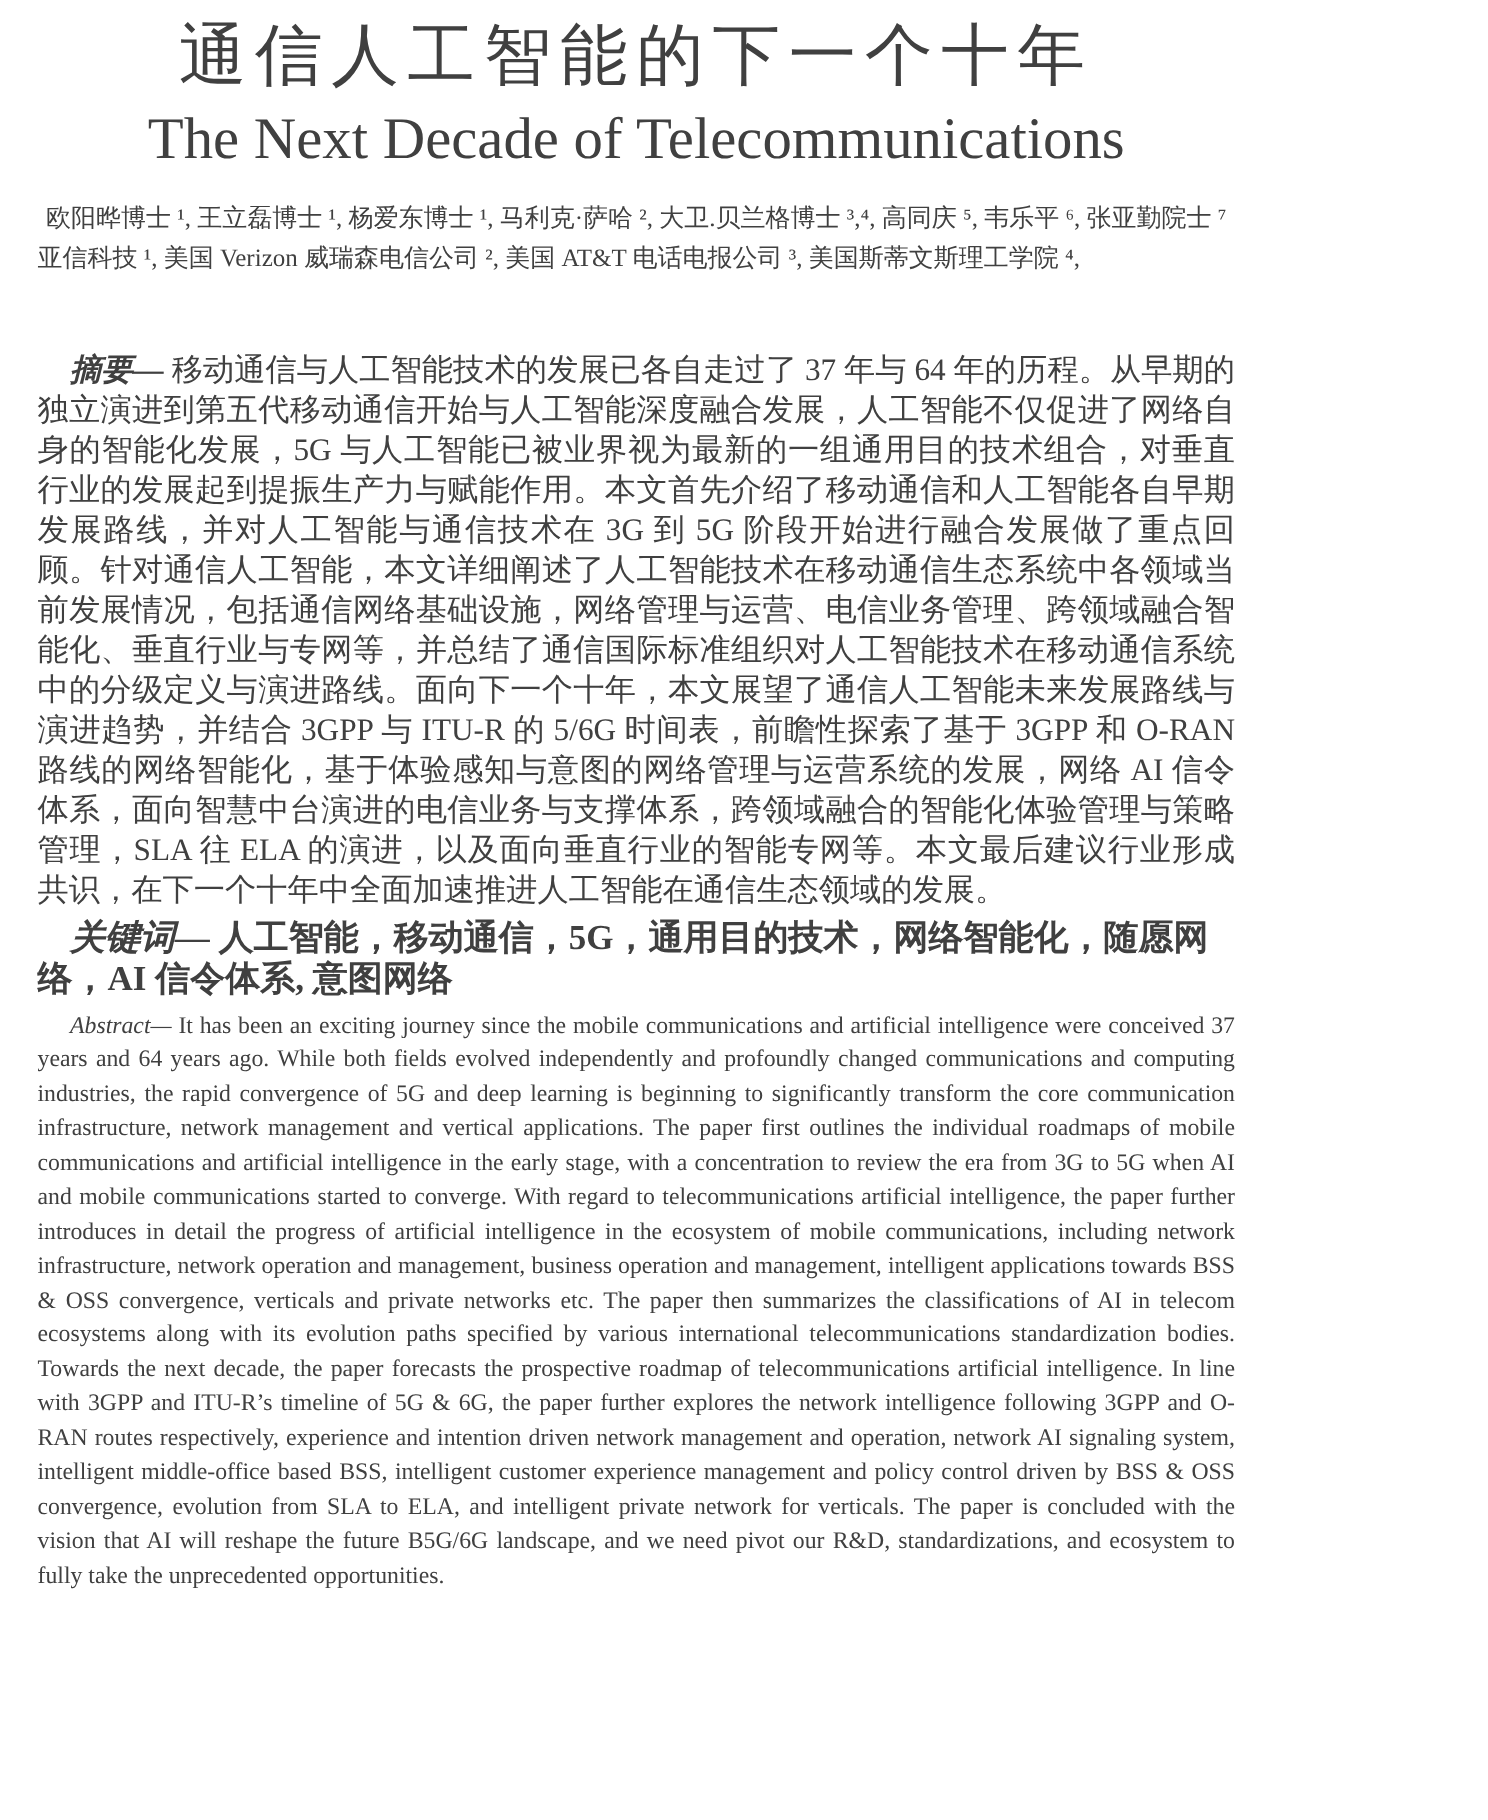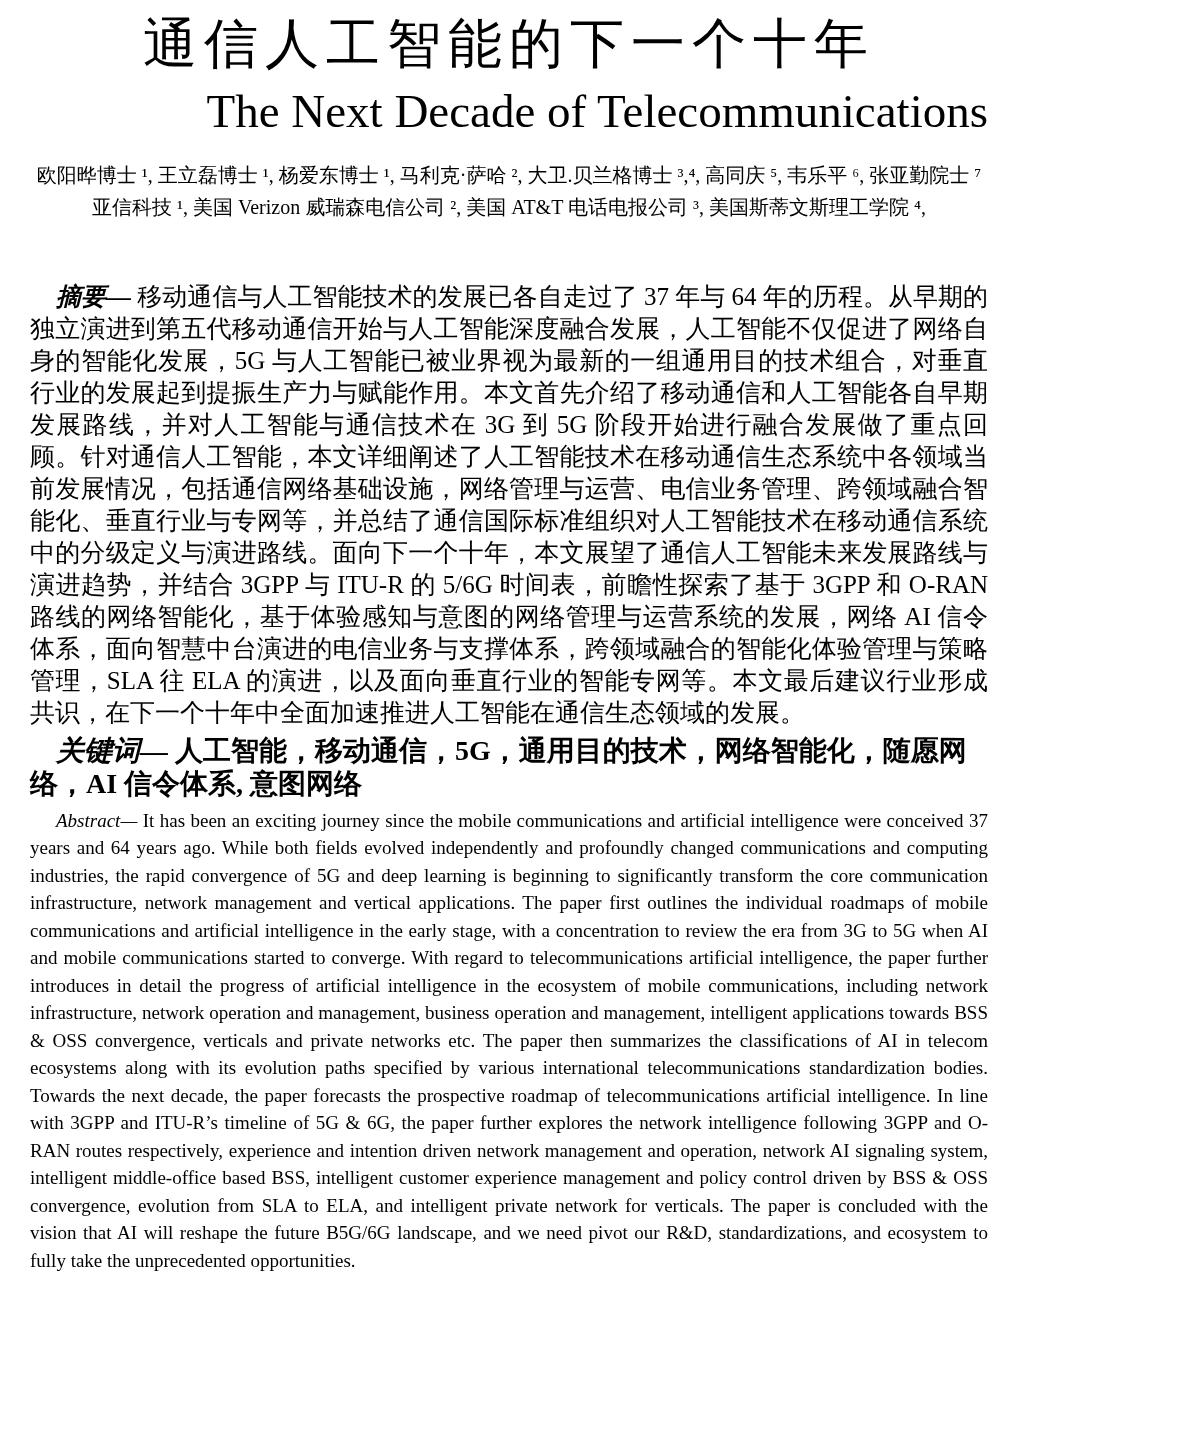--- a/index.html
+++ b/index.html
@@ -3,47 +3,47 @@
 <meta charset="utf-8">
 <style>
   html, body { margin: 0; padding: 0; background: #ffffff; }
   .page {
     position: relative;
     width: 1018px;
     height: 1456px;
     box-sizing: border-box;
     padding: 8px 30px 0 30px;
     background: #ffffff;
-    color: #000000;
+    color: #404040;
     font-family: "Liberation Serif", "DejaVu Serif", serif;
     overflow: hidden;
   }
   .title-zh {
     margin: 4px 0 0 0;
     text-align: center;
     font-size: 54px;
     font-weight: normal;
     letter-spacing: 7px;
     line-height: 1.2;
   }
   .title-en {
     margin-top: 2px;
-    text-align: right;
+    text-align: center;
     font-size: 47px;
     line-height: 1.4;
     font-weight: normal;
   }
   .byline {
     margin-top: 15px;
     text-align: center;
     font-size: 20px;
     line-height: 1.55;
   }
   .affiliations {
-    text-align: center;
+    text-align: left;
     font-size: 20px;
     line-height: 1.6;
   }
   .abstract-zh {
     margin: 58px 0 0 0;
     font-size: 25px;
     line-height: 32px;
     text-align: justify;
     text-indent: 26px;
   }

